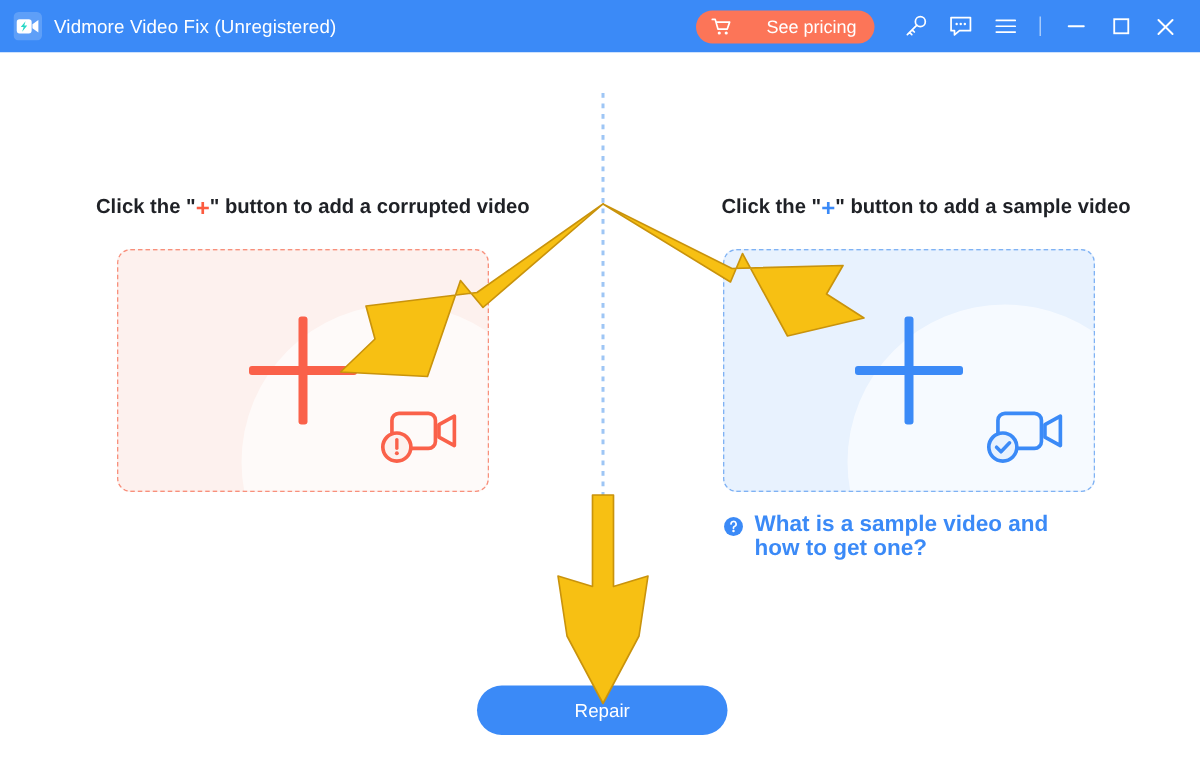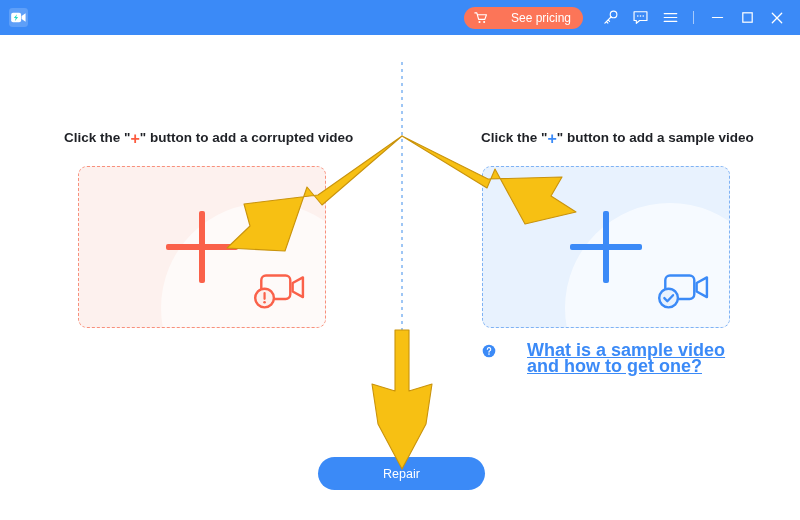--- a/index.html
+++ b/index.html
@@ -197,25 +197,23 @@
     top: 307px;
     width: 248px;
     display: flex;
     align-items: flex-start;
     gap: 7px;
     cursor: pointer;
   }
   .help-icon { flex: 0 0 auto; margin-top: 2px; display:block; }
   .help-text {
     color: #3b8af7;
-    font-size: 18px;
+    font-size: 15px;
     font-weight: bold;
     line-height: 16px;
-    text-decoration: underline;
-    margin-left: 24px;
   }
 
   
   .repair-btn {
     position: absolute;
     left: 318px;
     top: 422px;
     width: 167px;
     height: 33px;
     border-radius: 17px;
@@ -244,20 +242,21 @@
 
 <div id="app">
 
   <div class="titlebar">
     <svg class="tb-logo" viewBox="0 0 22 22">
       <rect x="0" y="0" width="22" height="22" rx="4" fill="#ffffff" opacity="0.18"></rect>
       <rect x="2.5" y="5.5" width="11.5" height="11" rx="2.2" fill="#ffffff"></rect>
       <path d="M14.6 9.4 L19.2 6.2 L19.2 15.8 L14.6 12.6 Z" fill="#ffffff"></path>
       <path d="M9.3 7.2 L5.6 11.6 L7.8 11.6 L6.7 15.2 L10.6 10.5 L8.3 10.5 Z" fill="#28d8c6"></path>
     </svg>
+    <span class="tb-title">Vidmore Video Fix (Unregistered)</span>
 
     <div class="tb-right">
       <button class="pricing-btn">
         <svg width="14" height="14" viewBox="0 0 16 16">
           <path d="M1 2.2h2.2l2.1 7.4h7.1l1.8-5.3H4.4" fill="none" stroke="#ffffff" stroke-width="1.3" stroke-linecap="round" stroke-linejoin="round"></path>
           <circle cx="6.3" cy="12.6" r="1.2" fill="#ffffff"></circle>
           <circle cx="11.6" cy="12.6" r="1.2" fill="#ffffff"></circle>
         </svg>
         <span>See pricing</span>
       </button>

